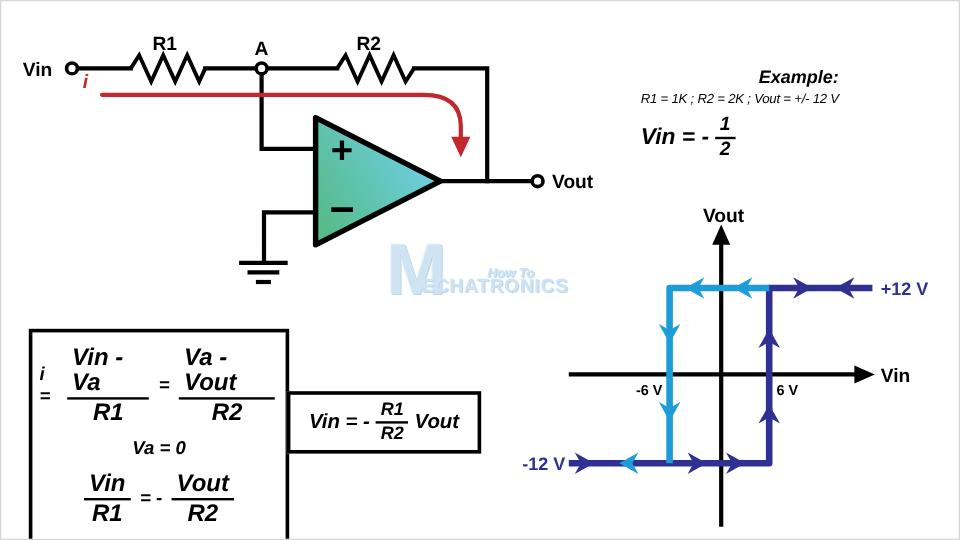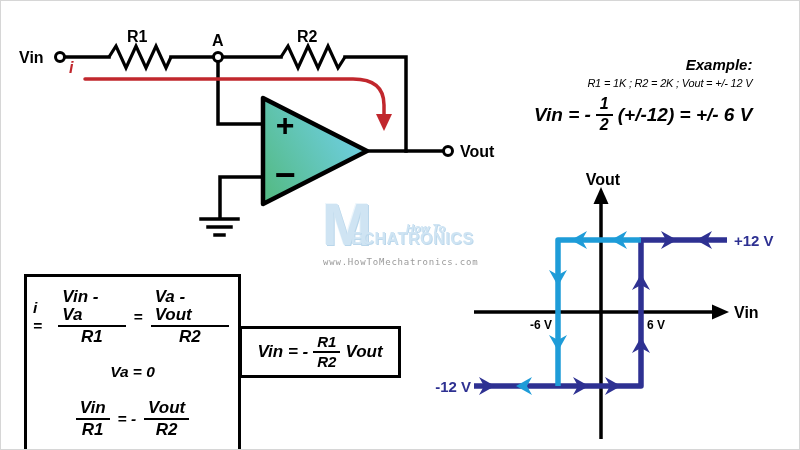--- a/index.html
+++ b/index.html
@@ -33,21 +33,21 @@
   .example{position:absolute;left:533px;top:55px;text-align:right;}
   .ex-title{font-size:15px;font-style:italic;font-weight:bold;}
   .ex-given{font-size:11px;font-style:italic;font-weight:normal;margin-top:4px;letter-spacing:-0.2px;}
   .ex-eq{display:flex;align-items:center;margin-top:7px;font-size:19px;font-style:italic;font-weight:bold;}
   .ex-eq .frac{font-size:16px;}
 
   .box{position:absolute;border:3px solid #000;background:#fff;display:flex;}
   .derivation{left:23px;top:273px;width:199px;height:151px;flex-direction:column;
     justify-content:space-between;align-items:center;padding:11px 6px;font-size:15.5px;}
   .eq-row{display:flex;align-items:center;gap:5px;}
-  .derivation .frac{font-size:17px;margin:0 3px;}
+  .derivation .frac{font-size:20px;margin:0 3px;}
   .result{left:238px;top:325px;width:156px;height:46px;align-items:center;justify-content:center;font-size:17px;}
   .result .frac{font-size:15px;}
 
   
   .watermark{position:absolute;left:321px;top:197px;width:180px;height:76px;}
   .wm-logo{position:absolute;left:0;top:-3px;font-size:60px;font-weight:bold;line-height:1;
     color:var(--watermark-blue);text-shadow:1px 1px 0 #b9d6ea,-1px -1px 0 #eef6fb;}
   .wm-tagline{position:absolute;left:84px;top:24px;font-size:11px;font-weight:bold;font-style:italic;
     color:var(--watermark-blue);text-shadow:1px 1px 0 #bcd8ec;}
   .wm-brand{position:absolute;left:29px;top:32px;font-size:16px;font-weight:bold;
@@ -118,21 +118,20 @@
 
   <div class="example">
     <div class="ex-title">Example:</div>
     <div class="ex-given">R1 = 1K ; R2 = 2K ; Vout = +/- 12 V</div>
     <div class="ex-eq">
       <span>Vin = -</span>
       <span class="frac">
         <span class="num">1</span>
         <span class="den">2</span>
       </span>
-      <span>(+/-12) = +/- 6 V</span>
     </div>
   </div>
 
   <div class="box derivation eq-text">
     <div class="eq-row">
       <span>i =</span>
       <span class="frac">
         <span class="num">Vin - Va</span>
         <span class="den">R1</span>
       </span>
@@ -162,21 +161,20 @@
       <span class="num">R1</span>
       <span class="den">R2</span>
     </span>
     <span>Vout</span>
   </div>
 
   <div class="watermark">
     <div class="wm-logo">M</div>
     <div class="wm-tagline">How To</div>
     <div class="wm-brand">ECHATRONICS</div>
-    <div class="wm-url">www.HowToMechatronics.com</div>
   </div>
 
   <svg class="graph" style="left:420px;top:160px;" width="380" height="290" viewBox="420 160 380 290">
 
     <line class="axis" x1="600" y1="200" x2="600" y2="438"></line>
     <polygon class="axis-arrow" points="600,186 592.5,203 607.5,203"></polygon>
     <line class="axis" x1="473" y1="311" x2="713" y2="311"></line>
     <polygon class="axis-arrow" points="728,311 711,303.5 711,318.5"></polygon>
 
     <path class="dark-line" d="M473,385 L640,385 L640,239 L726,239"></path>

